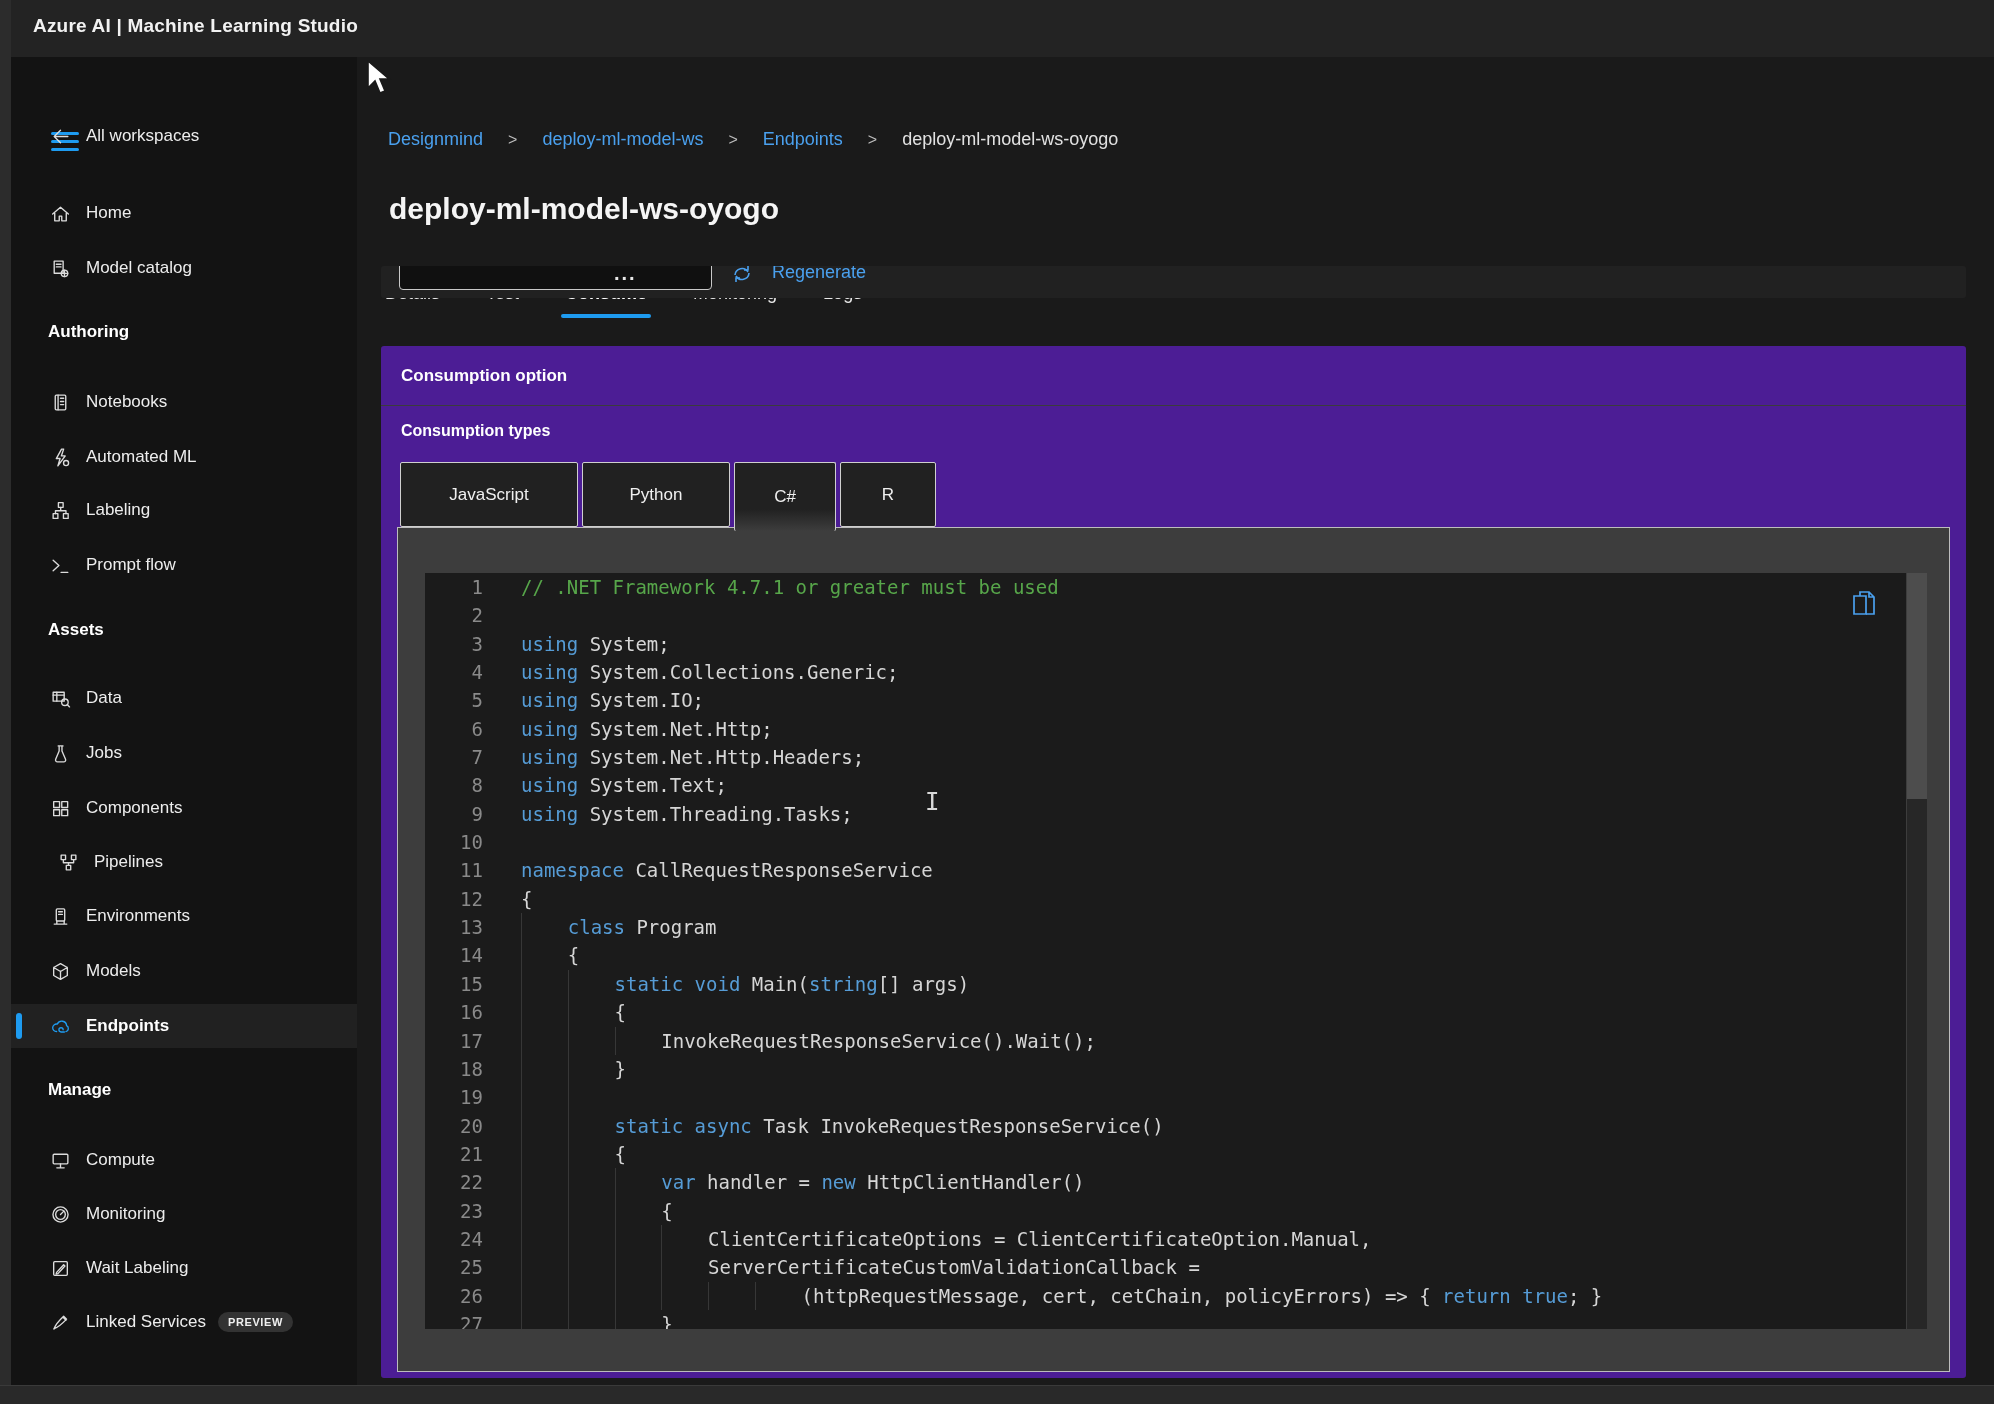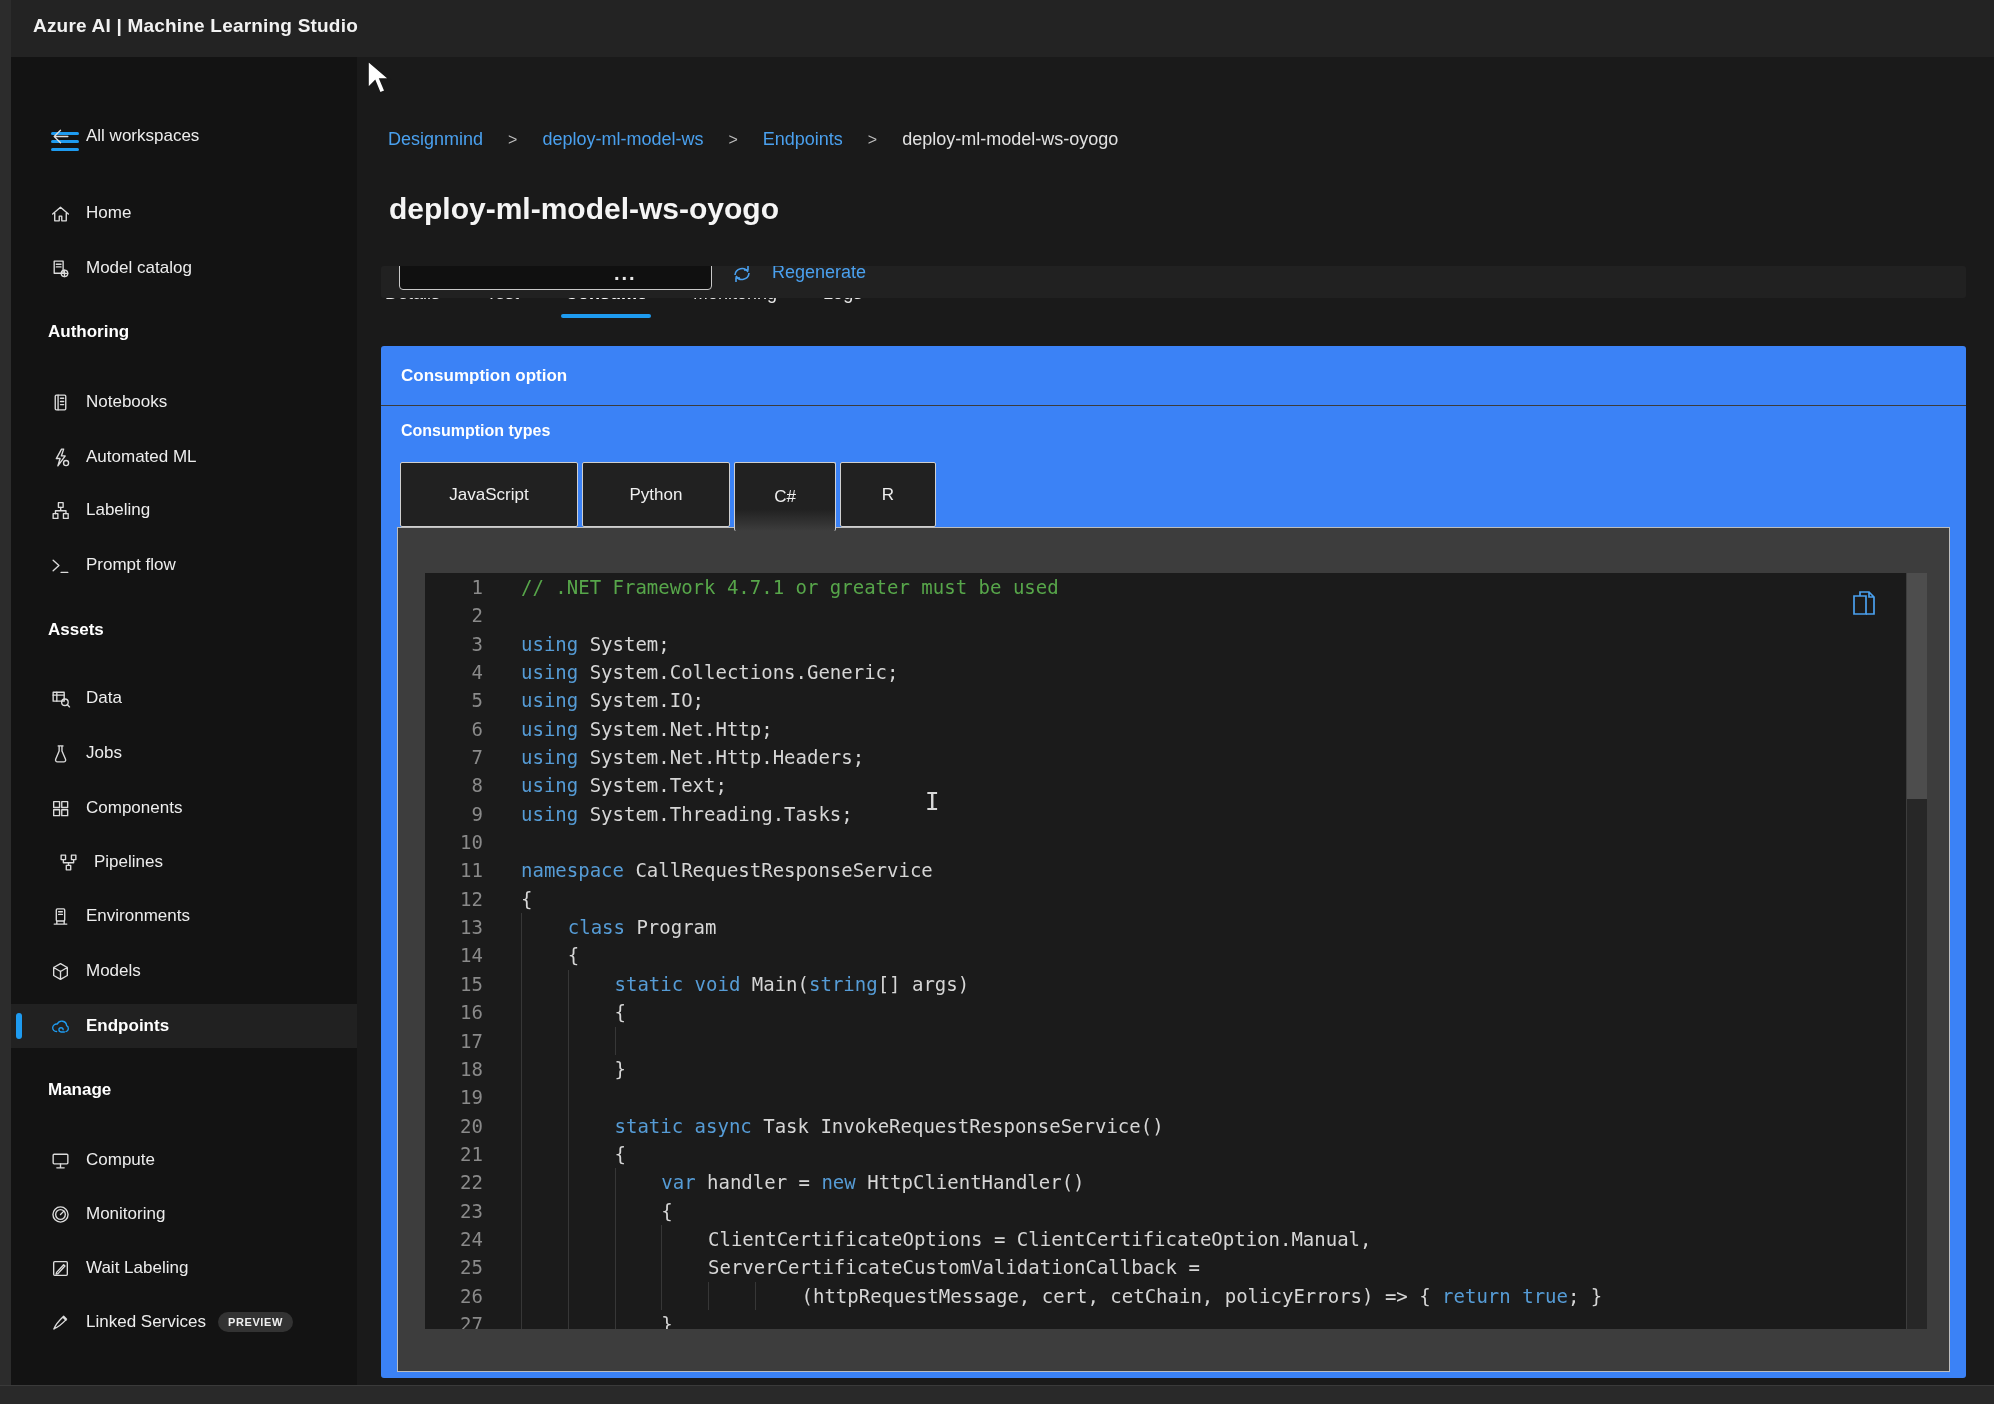--- a/index.html
+++ b/index.html
@@ -42,21 +42,21 @@
   
   #card1{position:absolute;left:24px;top:209px;width:1585px;height:32px;background:#212121;
          border-radius:3px;overflow:hidden;}
   #apikey-input{position:absolute;left:18px;top:-18px;width:311px;height:40px;background:#101010;
                 border:1.5px solid #c9c9c9;border-radius:4px;}
   #apikey-dots{position:absolute;left:233px;top:-4px;font-size:20px;font-weight:bold;letter-spacing:2px;color:#e8e8e8;}
   #regen{position:absolute;left:349px;top:-4px;display:flex;gap:18px;cursor:pointer;}
   #regen svg{stroke:var(--link,#4aa0ee);fill:none;stroke-width:1.6;}
   #regen .rlabel{color:var(--link,#4aa0ee);font-size:18px;}
   
-  #card2{position:absolute;left:24px;top:289px;width:1585px;height:1032px;background:#3b82f6;border-radius:3px;}
+  #card2{position:absolute;left:24px;top:289px;width:1585px;height:1032px;background:#4c1d95;border-radius:3px;}
   #consumption-heading{position:absolute;left:20px;top:20px;font-size:17px;font-weight:bold;color:#ffffff;}
   #card2 .divider{position:absolute;left:0;top:59px;width:1585px;height:1px;background:#3c3c3c;}
   #consumption-types-label{position:absolute;left:20px;top:76px;font-size:16px;font-weight:bold;color:#ffffff;}
   #langtabs{position:absolute;left:19px;top:116px;height:68px;display:flex;gap:4px;z-index:3;}
   .langtab{box-sizing:border-box;height:65px;border:1px solid #cfcfcf;border-radius:2px;background:#212121;
            display:flex;align-items:center;justify-content:center;font-size:17px;color:#f0f0f0;cursor:pointer;}
   .langtab.active{height:69px;border-bottom:none;
                   background:linear-gradient(180deg,#212121 68%,#3d3d3d 100%);}
   #code-outer{position:absolute;left:16px;top:181px;width:1553px;height:845px;box-sizing:border-box;
               background:#3d3d3d;border:1px solid #bdbdbd;z-index:1;}
@@ -325,21 +325,21 @@
             <div class="cl"><span class="ln">7</span><span class="gap"></span><span class="code"><span class="tok-k">using</span><span class="tok-p"> System.Net.Http.Headers;</span></span></div>
             <div class="cl"><span class="ln">8</span><span class="gap"></span><span class="code"><span class="tok-k">using</span><span class="tok-p"> System.Text;</span></span></div>
             <div class="cl"><span class="ln">9</span><span class="gap"></span><span class="code"><span class="tok-k">using</span><span class="tok-p"> System.Threading.Tasks;</span></span></div>
             <div class="cl"><span class="ln">10</span><span class="gap"></span><span class="code"></span></div>
             <div class="cl"><span class="ln">11</span><span class="gap"></span><span class="code"><span class="tok-k">namespace</span><span class="tok-p"> CallRequestResponseService</span></span></div>
             <div class="cl"><span class="ln">12</span><span class="gap"></span><span class="code"><span class="tok-p">{</span></span></div>
             <div class="cl"><span class="ln">13</span><span class="gap"></span><span class="guide"></span><span class="code"><span class="tok-k">class</span><span class="tok-p"> Program</span></span></div>
             <div class="cl"><span class="ln">14</span><span class="gap"></span><span class="guide"></span><span class="code"><span class="tok-p">{</span></span></div>
             <div class="cl"><span class="ln">15</span><span class="gap"></span><span class="guide"></span><span class="guide"></span><span class="code"><span class="tok-k">static</span><span class="tok-p"> </span><span class="tok-k">void</span><span class="tok-p"> Main(</span><span class="tok-k">string</span><span class="tok-p">[] args)</span></span></div>
             <div class="cl"><span class="ln">16</span><span class="gap"></span><span class="guide"></span><span class="guide"></span><span class="code"><span class="tok-p">{</span></span></div>
-            <div class="cl"><span class="ln">17</span><span class="gap"></span><span class="guide"></span><span class="guide"></span><span class="guide"></span></div>
+            <div class="cl"><span class="ln">17</span><span class="gap"></span><span class="guide"></span><span class="guide"></span><span class="guide"></span><span class="code"><span class="tok-p">InvokeRequestResponseService().Wait();</span></span></div>
             <div class="cl"><span class="ln">18</span><span class="gap"></span><span class="guide"></span><span class="guide"></span><span class="code"><span class="tok-p">}</span></span></div>
             <div class="cl"><span class="ln">19</span><span class="gap"></span><span class="guide"></span><span class="guide"></span><span class="code"></span></div>
             <div class="cl"><span class="ln">20</span><span class="gap"></span><span class="guide"></span><span class="guide"></span><span class="code"><span class="tok-k">static</span><span class="tok-p"> </span><span class="tok-k">async</span><span class="tok-p"> Task InvokeRequestResponseService()</span></span></div>
             <div class="cl"><span class="ln">21</span><span class="gap"></span><span class="guide"></span><span class="guide"></span><span class="code"><span class="tok-p">{</span></span></div>
             <div class="cl"><span class="ln">22</span><span class="gap"></span><span class="guide"></span><span class="guide"></span><span class="guide"></span><span class="code"><span class="tok-k">var</span><span class="tok-p"> handler = </span><span class="tok-k">new</span><span class="tok-p"> HttpClientHandler()</span></span></div>
             <div class="cl"><span class="ln">23</span><span class="gap"></span><span class="guide"></span><span class="guide"></span><span class="guide"></span><span class="code"><span class="tok-p">{</span></span></div>
             <div class="cl"><span class="ln">24</span><span class="gap"></span><span class="guide"></span><span class="guide"></span><span class="guide"></span><span class="guide"></span><span class="code"><span class="tok-p">ClientCertificateOptions = ClientCertificateOption.Manual,</span></span></div>
             <div class="cl"><span class="ln">25</span><span class="gap"></span><span class="guide"></span><span class="guide"></span><span class="guide"></span><span class="guide"></span><span class="code"><span class="tok-p">ServerCertificateCustomValidationCallback =</span></span></div>
             <div class="cl"><span class="ln">26</span><span class="gap"></span><span class="guide"></span><span class="guide"></span><span class="guide"></span><span class="guide"></span><span class="guide"></span><span class="guide"></span><span class="code"><span class="tok-p">(httpRequestMessage, cert, cetChain, policyErrors) =&gt; { </span><span class="tok-k">return</span><span class="tok-p"> </span><span class="tok-k">true</span><span class="tok-p">; }</span></span></div>
             <div class="cl"><span class="ln">27</span><span class="gap"></span><span class="guide"></span><span class="guide"></span><span class="guide"></span><span class="code"><span class="tok-p">}</span></span></div>

